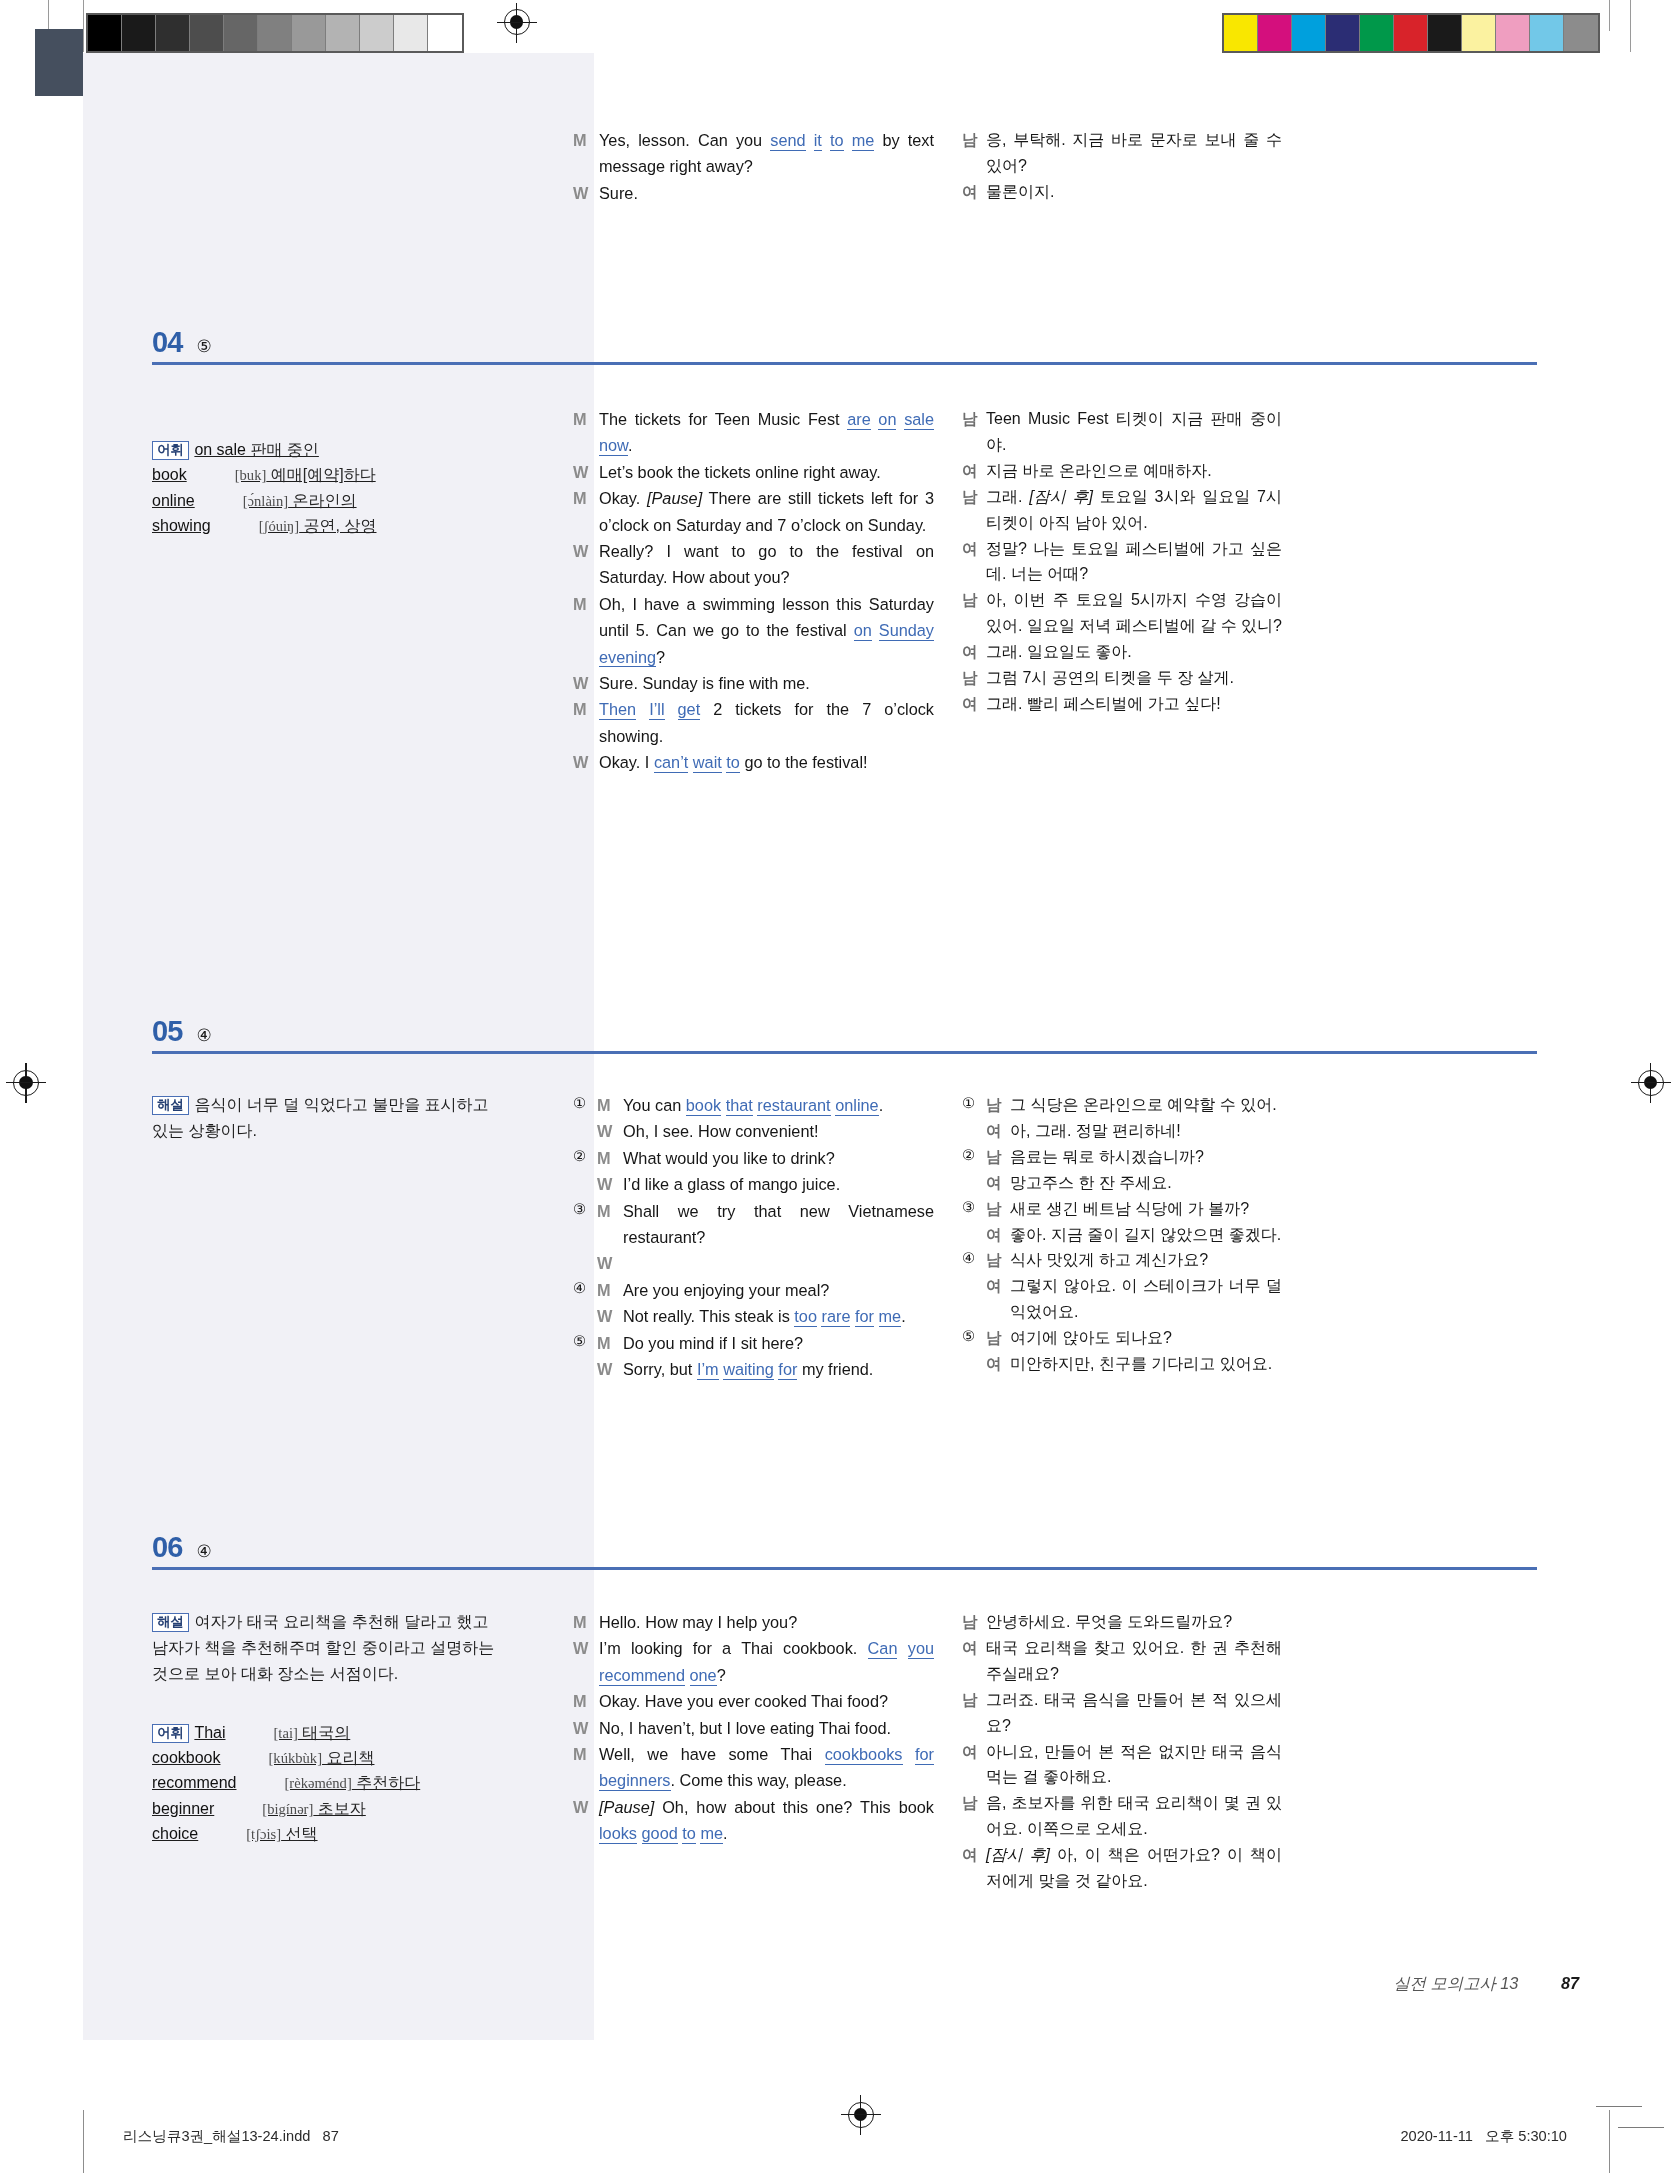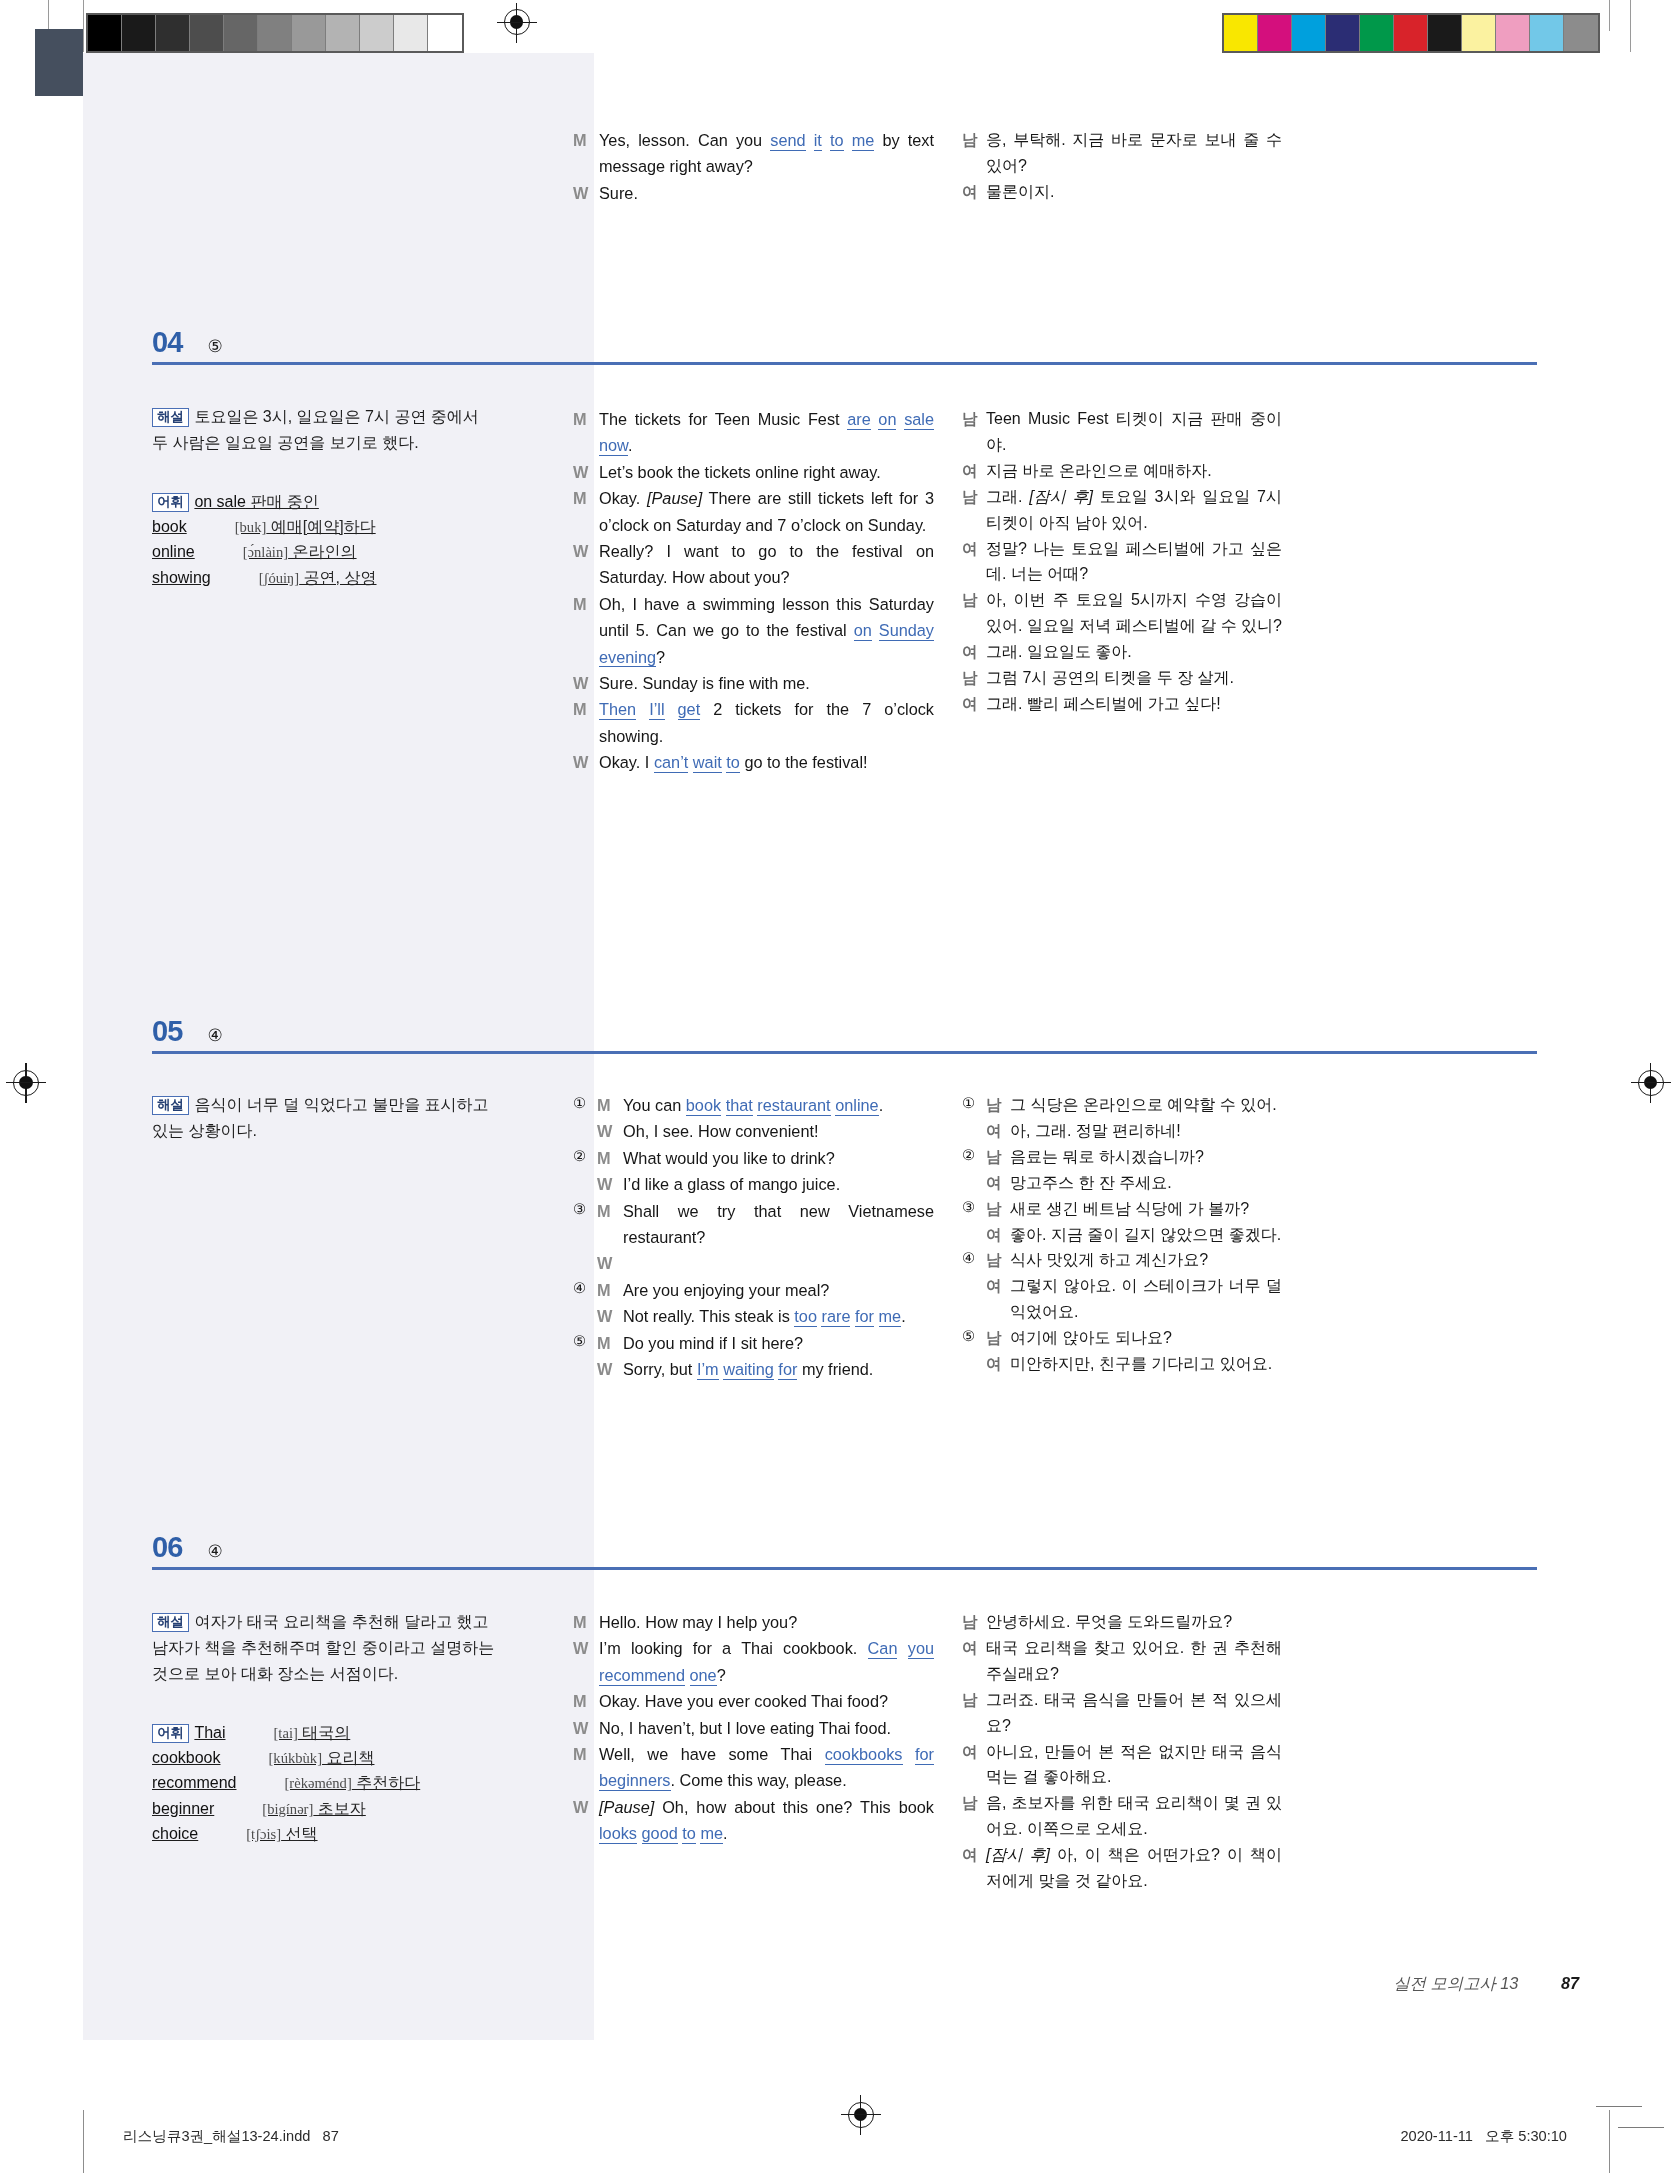--- a/index.html
+++ b/index.html
@@ -112,21 +112,21 @@
 
   
   .q-header {
     position: absolute;
     left: 69px;
     right: 0;
   }
   .q-num-row {
     display: flex;
     align-items: baseline;
-    gap: 25px;
+    gap: 14px;
     padding-bottom: 5.2px;
   }
   .q-num {
     font-size: 29px;
     font-weight: bold;
     color: #2f5fa8;
     letter-spacing: -0.9px;
     line-height: 1;
   }
   .q-ans {
@@ -357,21 +357,20 @@
     </div>
 
   <div class="q-header" id="q04-head" style="top: 275px;">
     <div class="q-num-row">
       <span class="q-num">04</span>
       <span class="q-ans">⑤</span>
     </div>
     <div class="q-rule"></div>
   </div>
   <div class="col-left" id="q04-left" style="top: 351px;">
-      <div class="tagline"><span class="tag">해설</span><span>토요일은 3시, 일요일은 7시 공연 중에서 두 사람은 일요일 공연을 보기로 했다.</span></div>
       <div style="height: 33px;"></div>
       <div class="vocab-block">
         <div class="vocab-line"><span class="tag">어휘</span><span class="w-en">on sale</span><span class="w-ko"> 판매 중인</span></div>
         <div class="vocab-line"><span class="w-en">book</span><span class="w-ipa">[buk]</span><span class="w-ko"> 예매[예약]하다</span></div>
         <div class="vocab-line"><span class="w-en">online</span><span class="w-ipa">[ɔ́nlàin]</span><span class="w-ko"> 온라인의</span></div>
         <div class="vocab-line"><span class="w-en">showing</span><span class="w-ipa">[ʃóuiŋ]</span><span class="w-ko"> 공연, 상영</span></div>
       </div>
     </div>
   <div class="col-mid script" id="q04-en" style="top: 353px;">
       <div class="sline">

